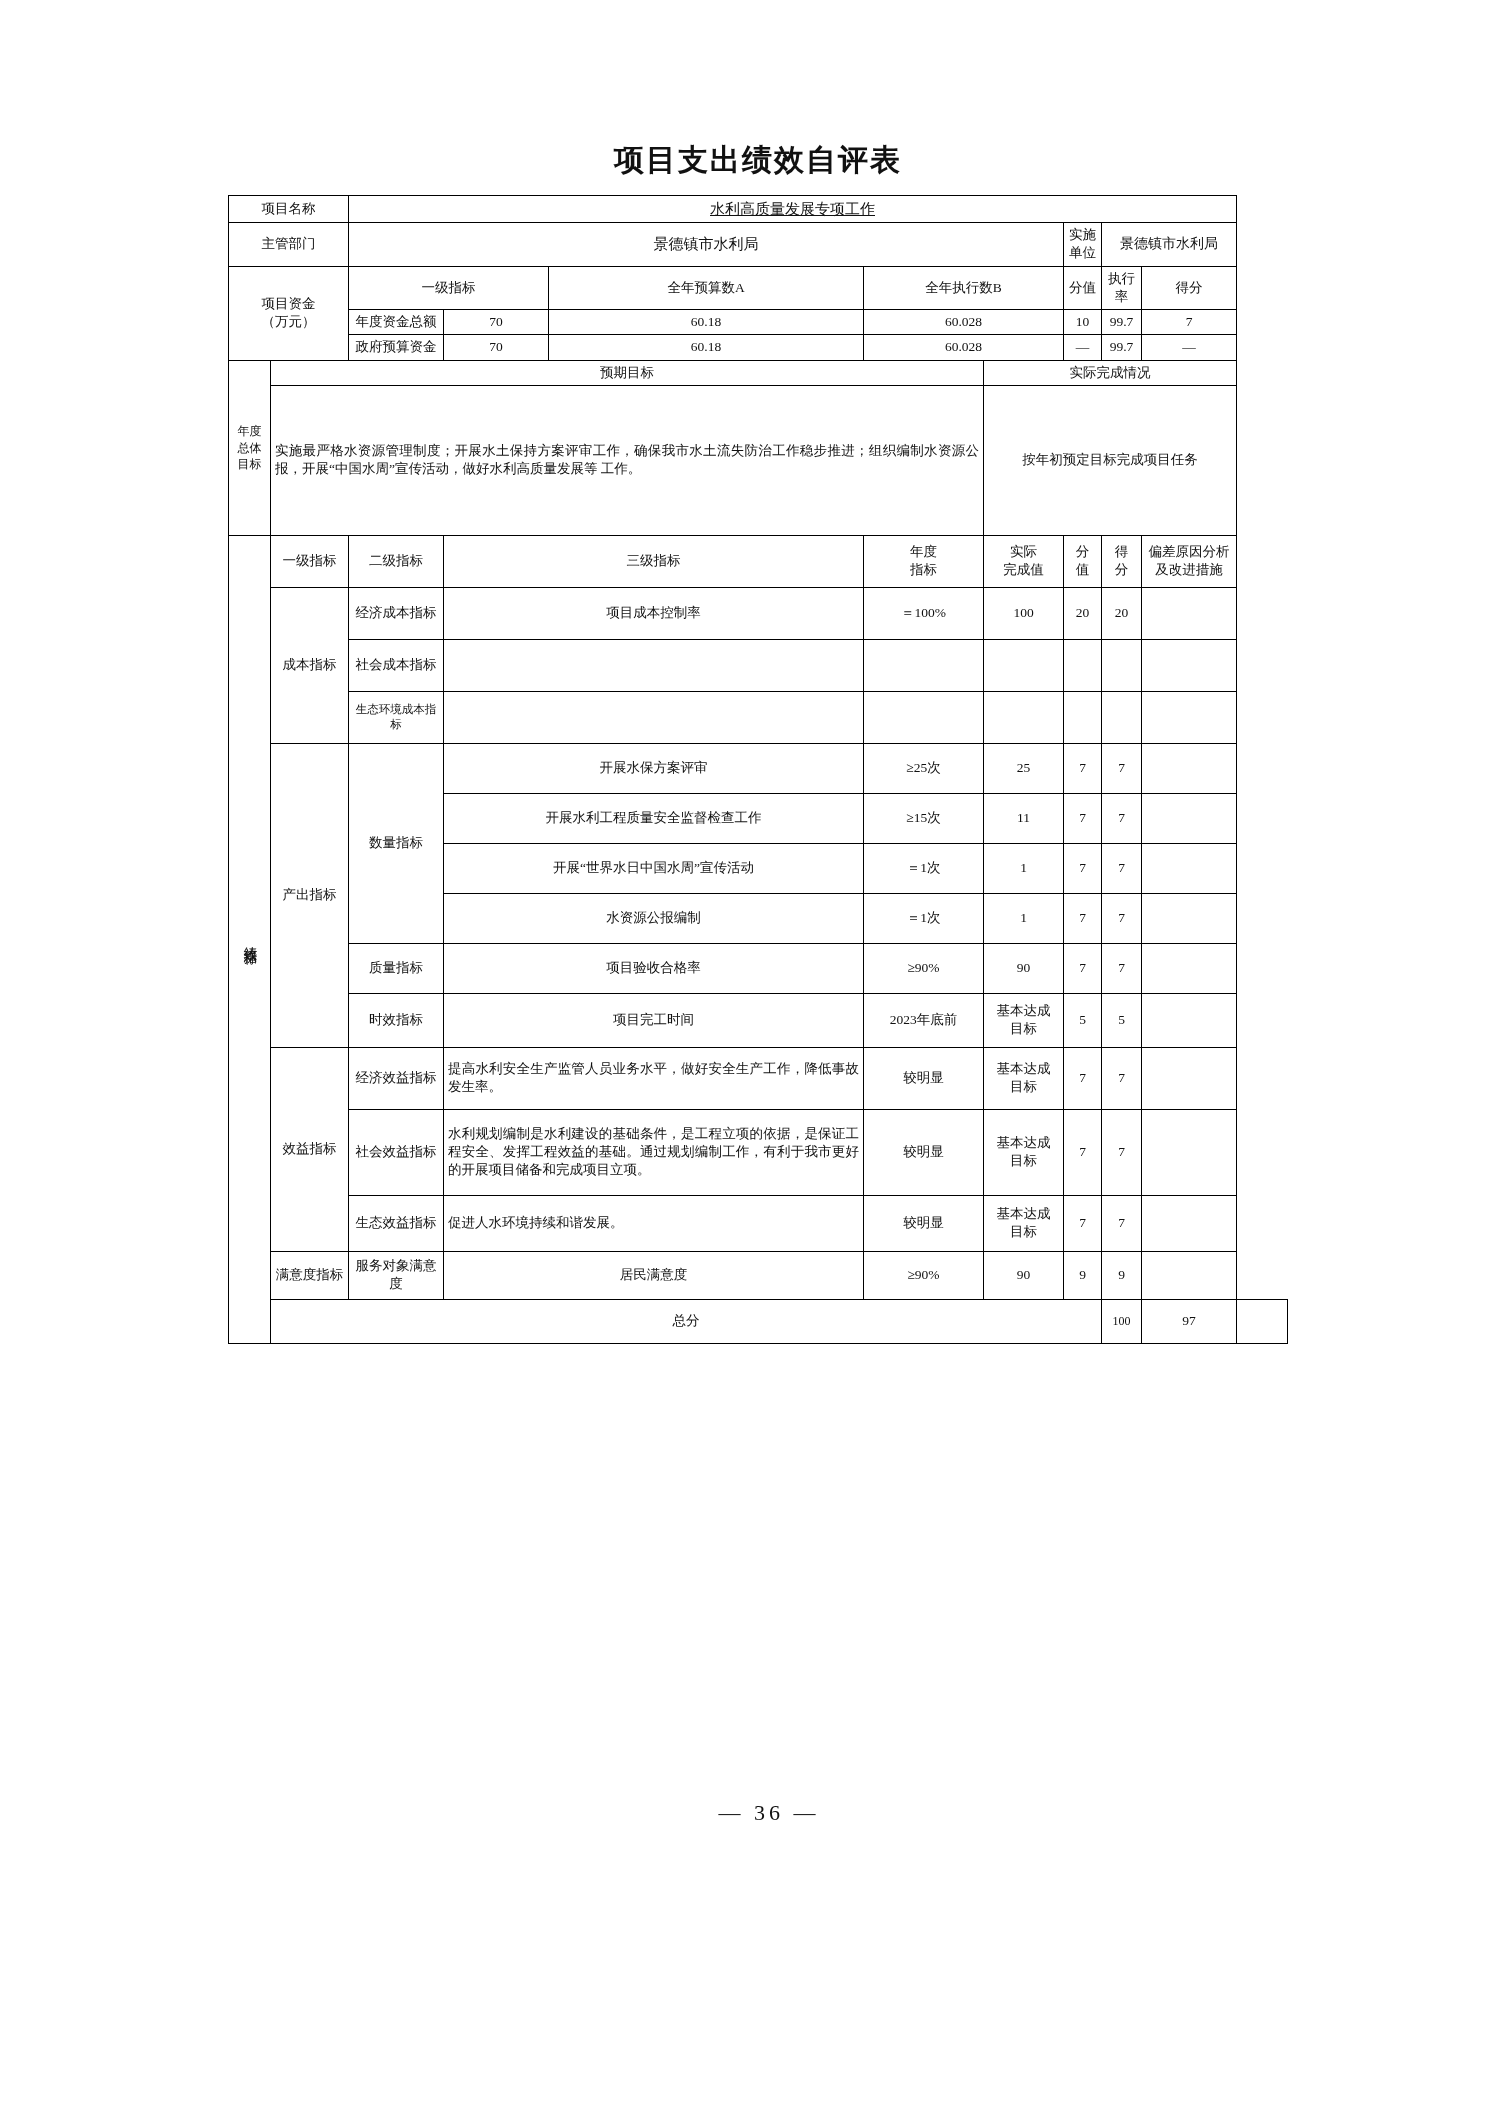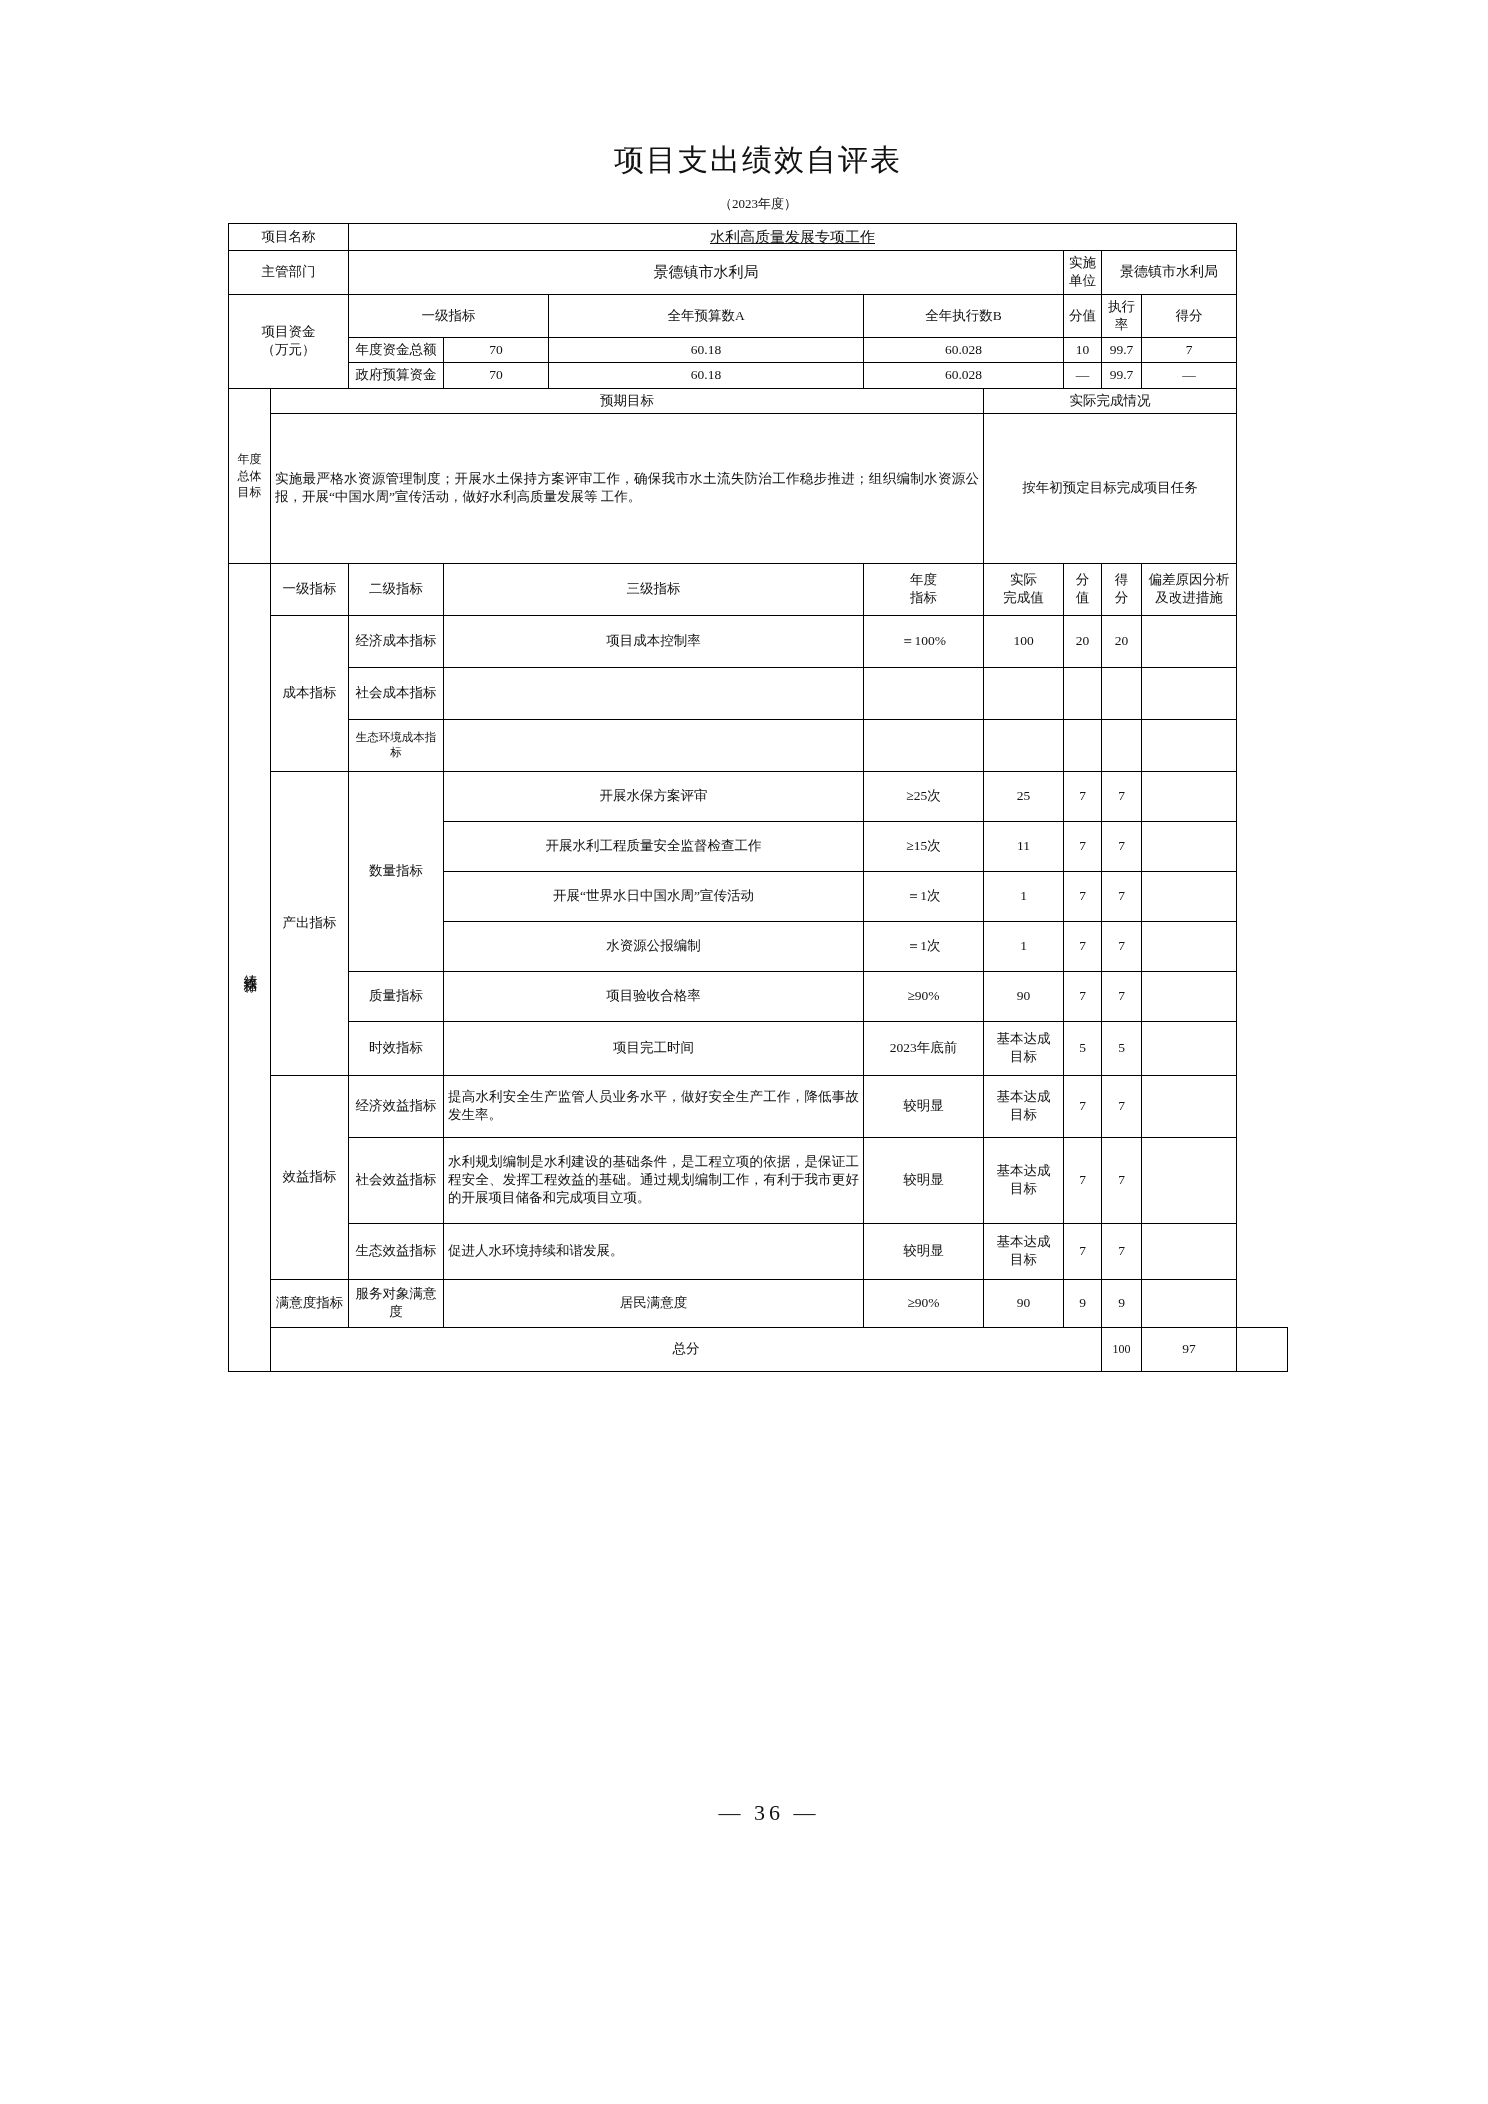--- a/index.html
+++ b/index.html
@@ -23,21 +23,21 @@
   }
   .doc {
     position: absolute;
     left: 228px;
     top: 140px;
     width: 1060px;
   }
   .doc-title {
     text-align: center;
     font-size: 30px;
-    font-weight: normal;
+    font-weight: bold;
     letter-spacing: 2px;
     margin-bottom: 14px;
     font-family: "Liberation Serif", "DejaVu Serif", serif;
   }
   .doc-subtitle {
     text-align: center;
     font-size: 13px;
     margin-bottom: 10px;
   }
   table.main {
@@ -91,21 +91,20 @@
     padding-left: 25px;
   }
 </style>
 </head>
 <body>
 
 <div class="page">
   <div class="doc">
 
     <div class="doc-title">项目支出绩效自评表</div>
-    <div class="doc-subtitle">（2023年度）</div>
 
     <table class="main">
       <colgroup>
         <col style="width:42px">
         <col style="width:78px">
         <col style="width:95px">
         <col style="width:105px">
         <col style="width:315px">
         <col style="width:120px">
         <col style="width:80px">

